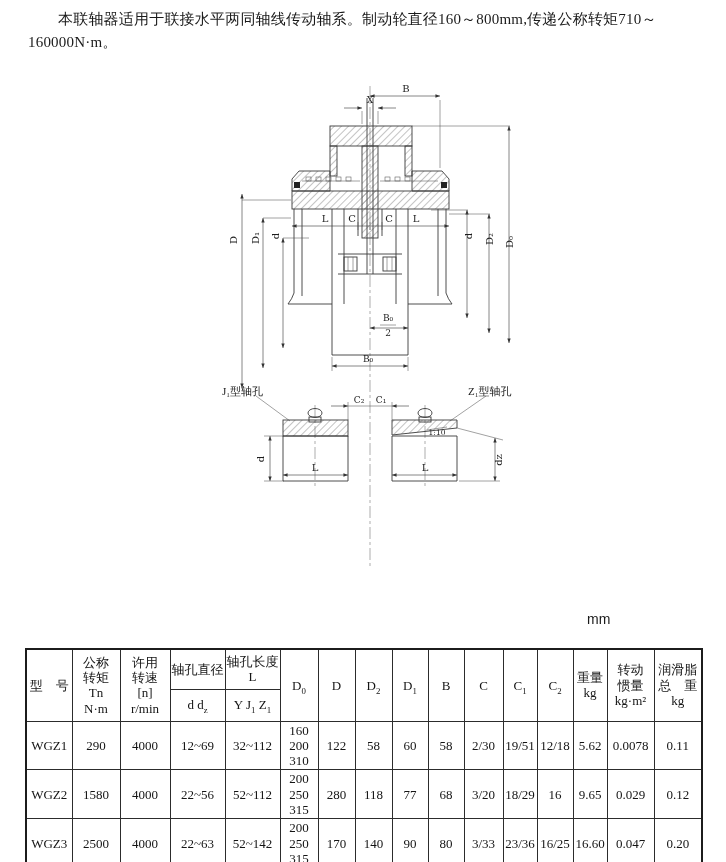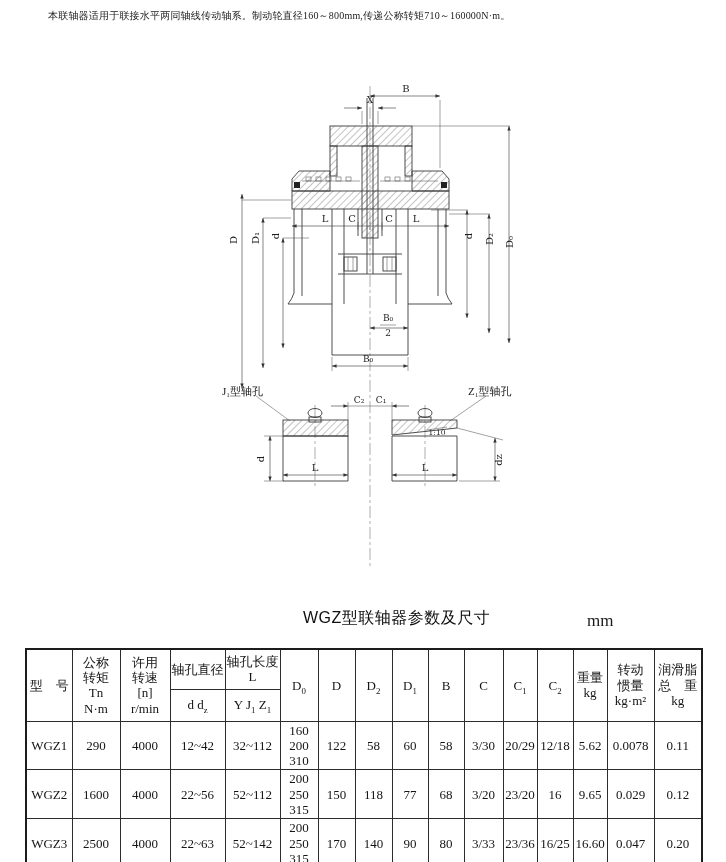--- a/index.html
+++ b/index.html
@@ -3,32 +3,32 @@
 <meta charset="utf-8">
 <style>
   html,body{margin:0;padding:0;}
   body{
     width:726px;height:862px;position:relative;background:#ffffff;
     font-family:"Liberation Serif","DejaVu Serif",serif;color:#1a1a1a;
     overflow:hidden;
   }
   .intro{
     margin:0;position:absolute;top:8px;left:28px;width:672px;
-    font-size:10px;line-height:1.55;text-indent:2em;letter-spacing:.2px;
+    font-size:15px;line-height:1.55;text-indent:2em;letter-spacing:.2px;
   }
   .drawing-wrap{position:absolute;top:78px;left:0;width:726px;height:507px;}
   .title-row{position:absolute;top:608px;left:0;width:726px;height:26px;}
   .tbl-title{
     position:absolute;left:303px;top:0;
     font-family:"Liberation Sans","DejaVu Sans",sans-serif;
     font-size:16px;color:#101010;letter-spacing:.5px;
   }
   .tbl-unit{
     position:absolute;left:587px;top:3px;
-    font-family:Liberation Serif, serif;font-size:17px;
+    font-family:Liberation Sans, sans-serif;font-size:14px;
   }
   table.params{
     position:absolute;top:648px;left:25px;width:676px;
     border-collapse:collapse;table-layout:fixed;
     border:2px solid #1c1c1c;
   }
   .params th,.params td{
     border:1px solid #2c2c2c;text-align:center;vertical-align:middle;
     font-size:13px;font-weight:normal;padding:1px 0;
     white-space:pre-line;line-height:1.18;color:#141414;
@@ -224,21 +224,20 @@
     <text class="lab" transform="rotate(-90 264 381)" x="264" y="381">d</text>
     <text class="lab" transform="rotate(-90 502 382)" x="502" y="382">dz</text>
     <text class="lab" x="315" y="393">L</text>
     <text class="lab" x="425" y="393">L</text>
     <text class="xs" x="437" y="357">1:10</text>
   </g>
 </svg>
 </div>
 
 <div class="title-row">
-  <span class="tbl-title">WGZ型联轴器参数及尺寸</span>
   <span class="tbl-unit">mm</span>
 </div>
 
 <table class="params">
   <colgroup>
     <col style="width:46px">
       <col style="width:48px">
       <col style="width:50px">
     <col style="width:55px">
       <col style="width:55px">
@@ -288,51 +287,51 @@
     <tr class="h2">
       <th>d d<sub>z</sub></th>
       <th>Y J<sub>1</sub> Z<sub>1</sub></th>
     </tr>
   </thead>
   <tbody>
     <tr>
       <td>WGZ1</td>
       <td>290</td>
       <td>4000</td>
-      <td>12~42</td>
+      <td>12~69</td>
       <td>32~112</td>
       <td>160
 200
 310</td>
       <td>122</td>
       <td>58</td>
       <td>60</td>
       <td>58</td>
-      <td>3/30</td>
-      <td>20/29</td>
+      <td>2/30</td>
+      <td>19/51</td>
       <td>12/18</td>
       <td>5.62</td>
       <td>0.0078</td>
       <td>0.11</td>
     </tr>
     <tr>
       <td>WGZ2</td>
-      <td>1600</td>
+      <td>1580</td>
       <td>4000</td>
       <td>22~56</td>
       <td>52~112</td>
       <td>200
 250
 315</td>
-      <td>150</td>
+      <td>280</td>
       <td>118</td>
       <td>77</td>
       <td>68</td>
       <td>3/20</td>
-      <td>23/20</td>
+      <td>18/29</td>
       <td>16</td>
       <td>9.65</td>
       <td>0.029</td>
       <td>0.12</td>
     </tr>
     <tr>
       <td>WGZ3</td>
       <td>2500</td>
       <td>4000</td>
       <td>22~63</td>

